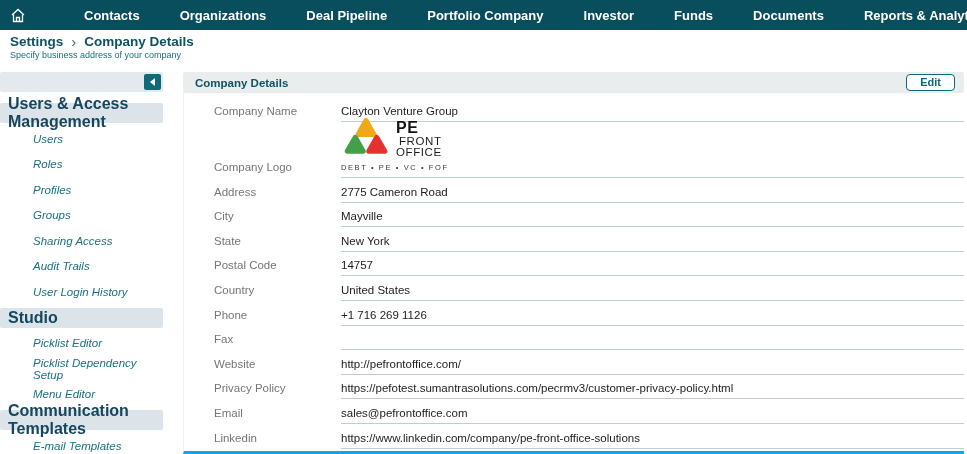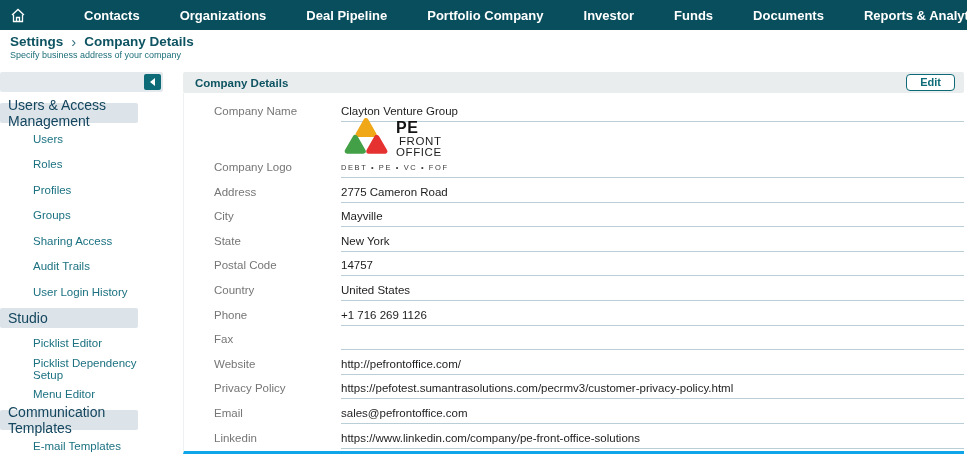--- a/index.html
+++ b/index.html
@@ -27,24 +27,24 @@
 
   
   .sidebar { width:168px; flex-shrink:0; }
   .side-topbar { width:163px; height:20px; background:#e3e9ec; border-radius:2px;
     display:flex; align-items:center; justify-content:flex-end; margin-bottom:11px; }
   .collapse-btn { width:17px; height:16px; background:#0d6b78; border-radius:2px;
     margin-right:2px; display:flex; align-items:center; justify-content:center; cursor:pointer; }
   .tri-left { width:0; height:0; border-top:4px solid transparent;
     border-bottom:4px solid transparent; border-right:5px solid #fff; }
   .side-header { height:20px; background:#dce3e9; display:flex; align-items:center;
-    padding-left:8px; font-size:14px; font-weight:400; color:#14465e;
-    border-radius:2px; margin:3px 5px 3px 0; width:138px; }
+    padding-left:8px; font-size:16px; font-weight:700; color:#14465e;
+    border-radius:2px; margin:3px 5px 3px 0; width:163px; }
   .side-item { height:25.5px; display:flex; align-items:center; padding-left:33px;
-    font-size:11.5px; color:#1b7180; cursor:pointer; }
+    font-size:11.5px; color:#1b7180; cursor:pointer;font-style:italic; }
 
   
   .main { flex:1; margin-left:15px; margin-right:3px; display:flex; flex-direction:column; }
   .panel-header { height:21px; background:#e9edee; display:flex; align-items:center;
     justify-content:space-between; padding:0 9px 0 12px; border-radius:2px; }
   .panel-title { font-size:11.5px; font-weight:700; color:#0d5361; }
   .edit-btn { background:#fff; border:1.5px solid #0d6b78; color:#0d6b78;
     border-radius:4px; font-size:11px; font-weight:700; padding:1px 13px;
     font-family:"Liberation Sans", sans-serif; cursor:pointer; line-height:13px; }
   .fields { padding:3px 0 0 30px; border-left:1px solid #eef1f2; border-bottom:3px solid #0ea5e9; flex:1; }

